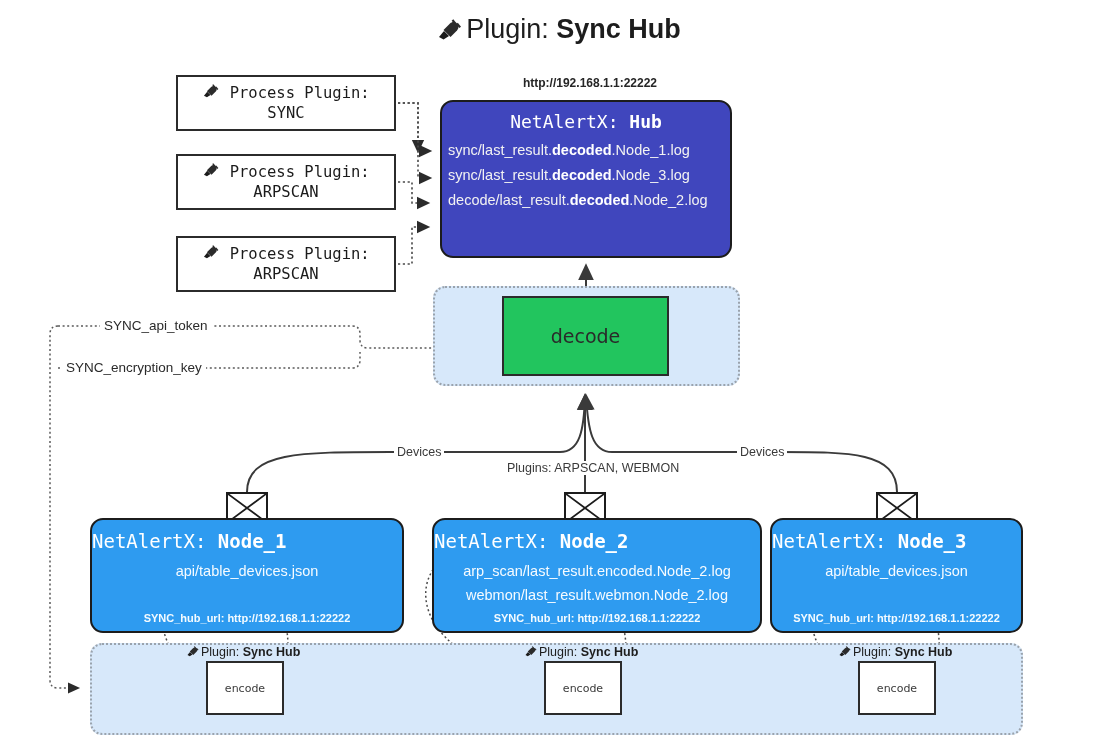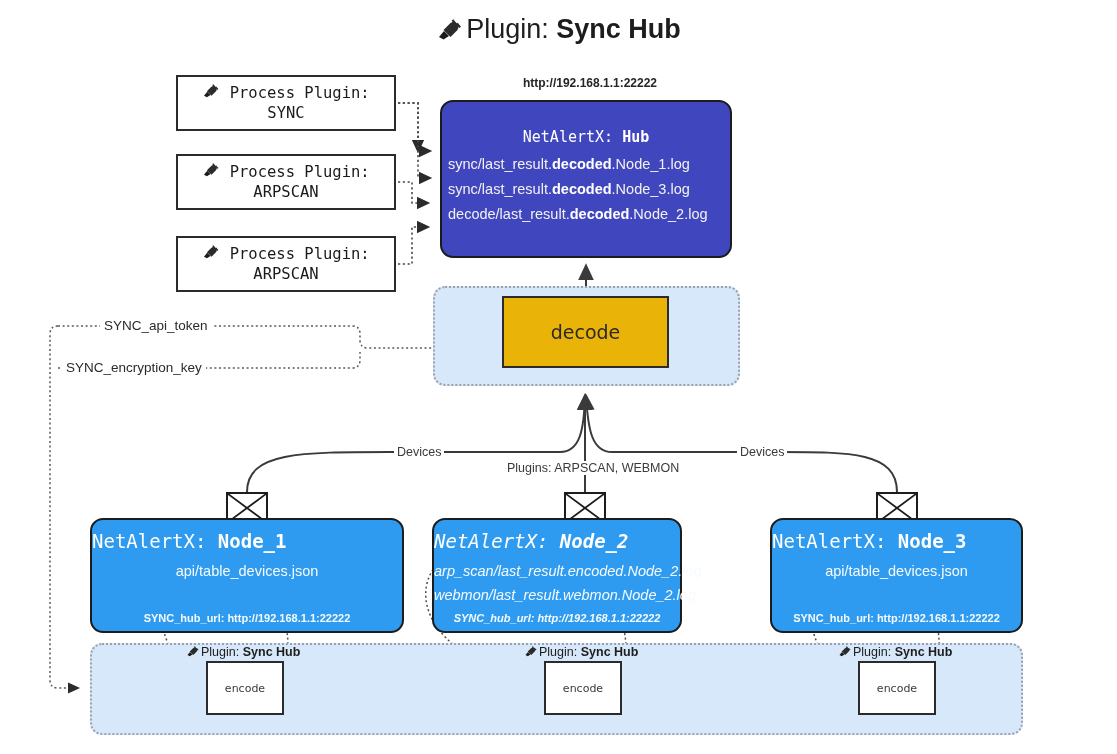--- a/index.html
+++ b/index.html
@@ -37,40 +37,40 @@
   #hub-url{
     left:445px;top:76px;width:290px;text-align:center;
     font-size:12px;font-weight:bold;color:#262626;
   }
   #hub{
     left:440px;top:100px;width:292px;height:158px;
     background:#4046bd;border:2.5px solid #1c1c1c;border-radius:13px;
     color:#ffffff;
   }
   #hub .hubtitle{
-    text-align:center;margin-top:26px;
-    font-family:"DejaVu Sans Mono", monospace;font-size:15px;
+    text-align:center;margin-top:9px;
+    font-family:"DejaVu Sans Mono", monospace;font-size:18px;
     white-space:nowrap;
   }
   #hub .hubtitle b{font-weight:bold;}
   #hub .rows{margin-top:6px;}
   #hub .rows div{
     font-size:14.5px;white-space:nowrap;padding-left:6px;color:#f2f2f2;
     line-height:1.72;
   }
   #hub .rows div b{font-weight:bold;color:#ffffff;}
 
   
   #decode-wrap{
     left:433px;top:286px;width:307px;height:100px;
     background:#d7e8fa;border:2px dotted #9aa3ad;border-radius:12px;
   }
   #decode{
-    left:502px;top:296px;width:167px;height:72px;
-    background:#eab308;border:2.5px solid #2b2b2b;
+    left:502px;top:296px;width:167px;height:80px;
+    background:#22c55e;border:2.5px solid #2b2b2b;
     display:flex;align-items:center;justify-content:center;
     font-family:"DejaVu Sans", sans-serif;font-size:19px;color:#2a2a2a;
   }
 
   
   .tokenlabel{
     font-size:13.5px;color:#2a2a2a;background:#ffffff;
     padding:0 4px;white-space:nowrap;
   }
 
@@ -273,21 +273,21 @@
 <div class="abs node" style="left:90px;top:518px;width:314px;">
   <div class="ntitle">
     <span>NetAlertX:</span> <b>Node_1</b>
   </div>
   <div class="nlines">
     <div>api/table_devices.json</div>
   </div>
   <div class="nfoot">SYNC_hub_url: http://192.168.1.1:22222</div>
 </div>
 
-<div class="abs node" style="left:432px;top:518px;width:250px;font-style:italic;">
+<div class="abs node" style="left:432px;top:518px;width:330px;">
   <div class="ntitle">
     <span>NetAlertX:</span> <b>Node_2</b>
   </div>
   <div class="nlines">
     <div>arp_scan/last_result.encoded.Node_2.log</div>
     <div>webmon/last_result.webmon.Node_2.log</div>
   </div>
   <div class="nfoot">SYNC_hub_url: http://192.168.1.1:22222</div>
 </div>
 

